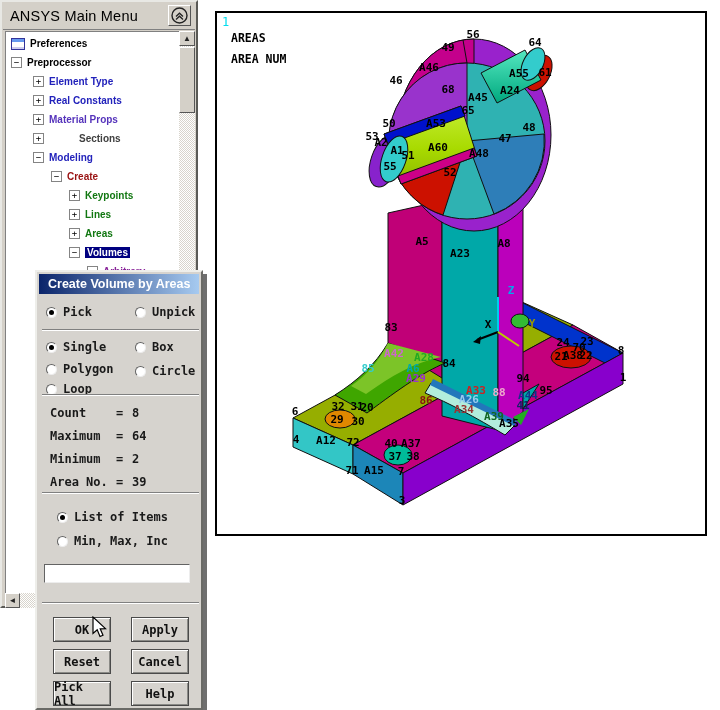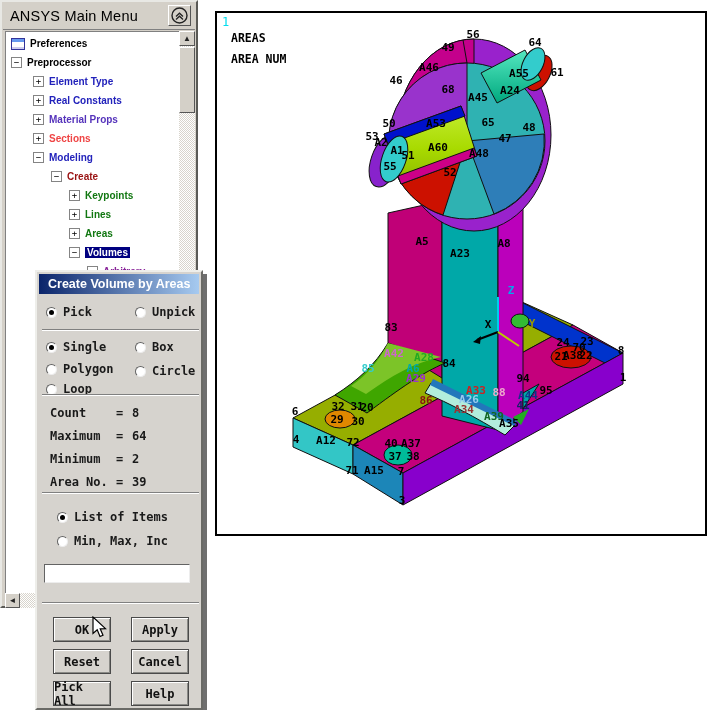--- a/index.html
+++ b/index.html
@@ -101,21 +101,21 @@
           <span class="tlabel" style="color: rgb(34, 34, 187);">Real Constants</span>
         </div>
 
         <div class="trow" style="padding-left: 28px;">
           <span class="tbox">+</span>
           <span class="tlabel" style="color: rgb(85, 51, 187);">Material Props</span>
         </div>
 
         <div class="trow" style="padding-left: 28px;">
           <span class="tbox">+</span>
-          <span class="tlabel" style="color: #ef4444;">Sections</span>
+          <span class="tlabel" style="color: #404040; margin-left: 30px;">Sections</span>
         </div>
 
         <div class="trow" style="padding-left: 28px;">
           <span class="tbox">−</span>
           <span class="tlabel" style="color: rgb(34, 34, 187);">Modeling</span>
         </div>
 
         <div class="trow" style="padding-left: 46px;">
           <span class="tbox">−</span>
           <span class="tlabel" style="color: rgb(153, 17, 17);">Create</span>
@@ -226,37 +226,37 @@
   </svg>
 
   <div style="position:absolute;left:0;top:0;width:488px;height:520px;">
 
       <span class="vlabel" style="left: 256px; top: 21px;">56</span>
 
       <span class="vlabel" style="left: 231px; top: 34px;">49</span>
 
       <span class="vlabel" style="left: 318px; top: 29px;">64</span>
 
-      <span class="vlabel" style="left: 340px; top: 59px;">61</span>
+      <span class="vlabel" style="left: 328px; top: 59px;">61</span>
 
       <span class="vlabel" style="left: 212px; top: 54px;">A46</span>
 
       <span class="vlabel" style="left: 179px; top: 67px;">46</span>
 
       <span class="vlabel" style="left: 302px; top: 60px;">A55</span>
 
       <span class="vlabel" style="left: 231px; top: 76px;">68</span>
 
       <span class="vlabel" style="left: 261px; top: 84px;">A45</span>
 
       <span class="vlabel" style="left: 293px; top: 77px;">A24</span>
 
       <span class="vlabel" style="left: 219px; top: 110px;">A53</span>
 
-      <span class="vlabel" style="left: 251px; top: 109px; margin-left: 20px;">65</span>
+      <span class="vlabel" style="left: 251px; top: 97px;">65</span>
 
       <span class="vlabel" style="left: 312px; top: 114px;">48</span>
 
       <span class="vlabel" style="left: 288px; top: 125px;">47</span>
 
       <span class="vlabel" style="left: 262px; top: 140px;">A48</span>
 
       <span class="vlabel" style="left: 221px; top: 134px;">A60</span>
 
       <span class="vlabel" style="left: 233px; top: 159px;">52</span>

